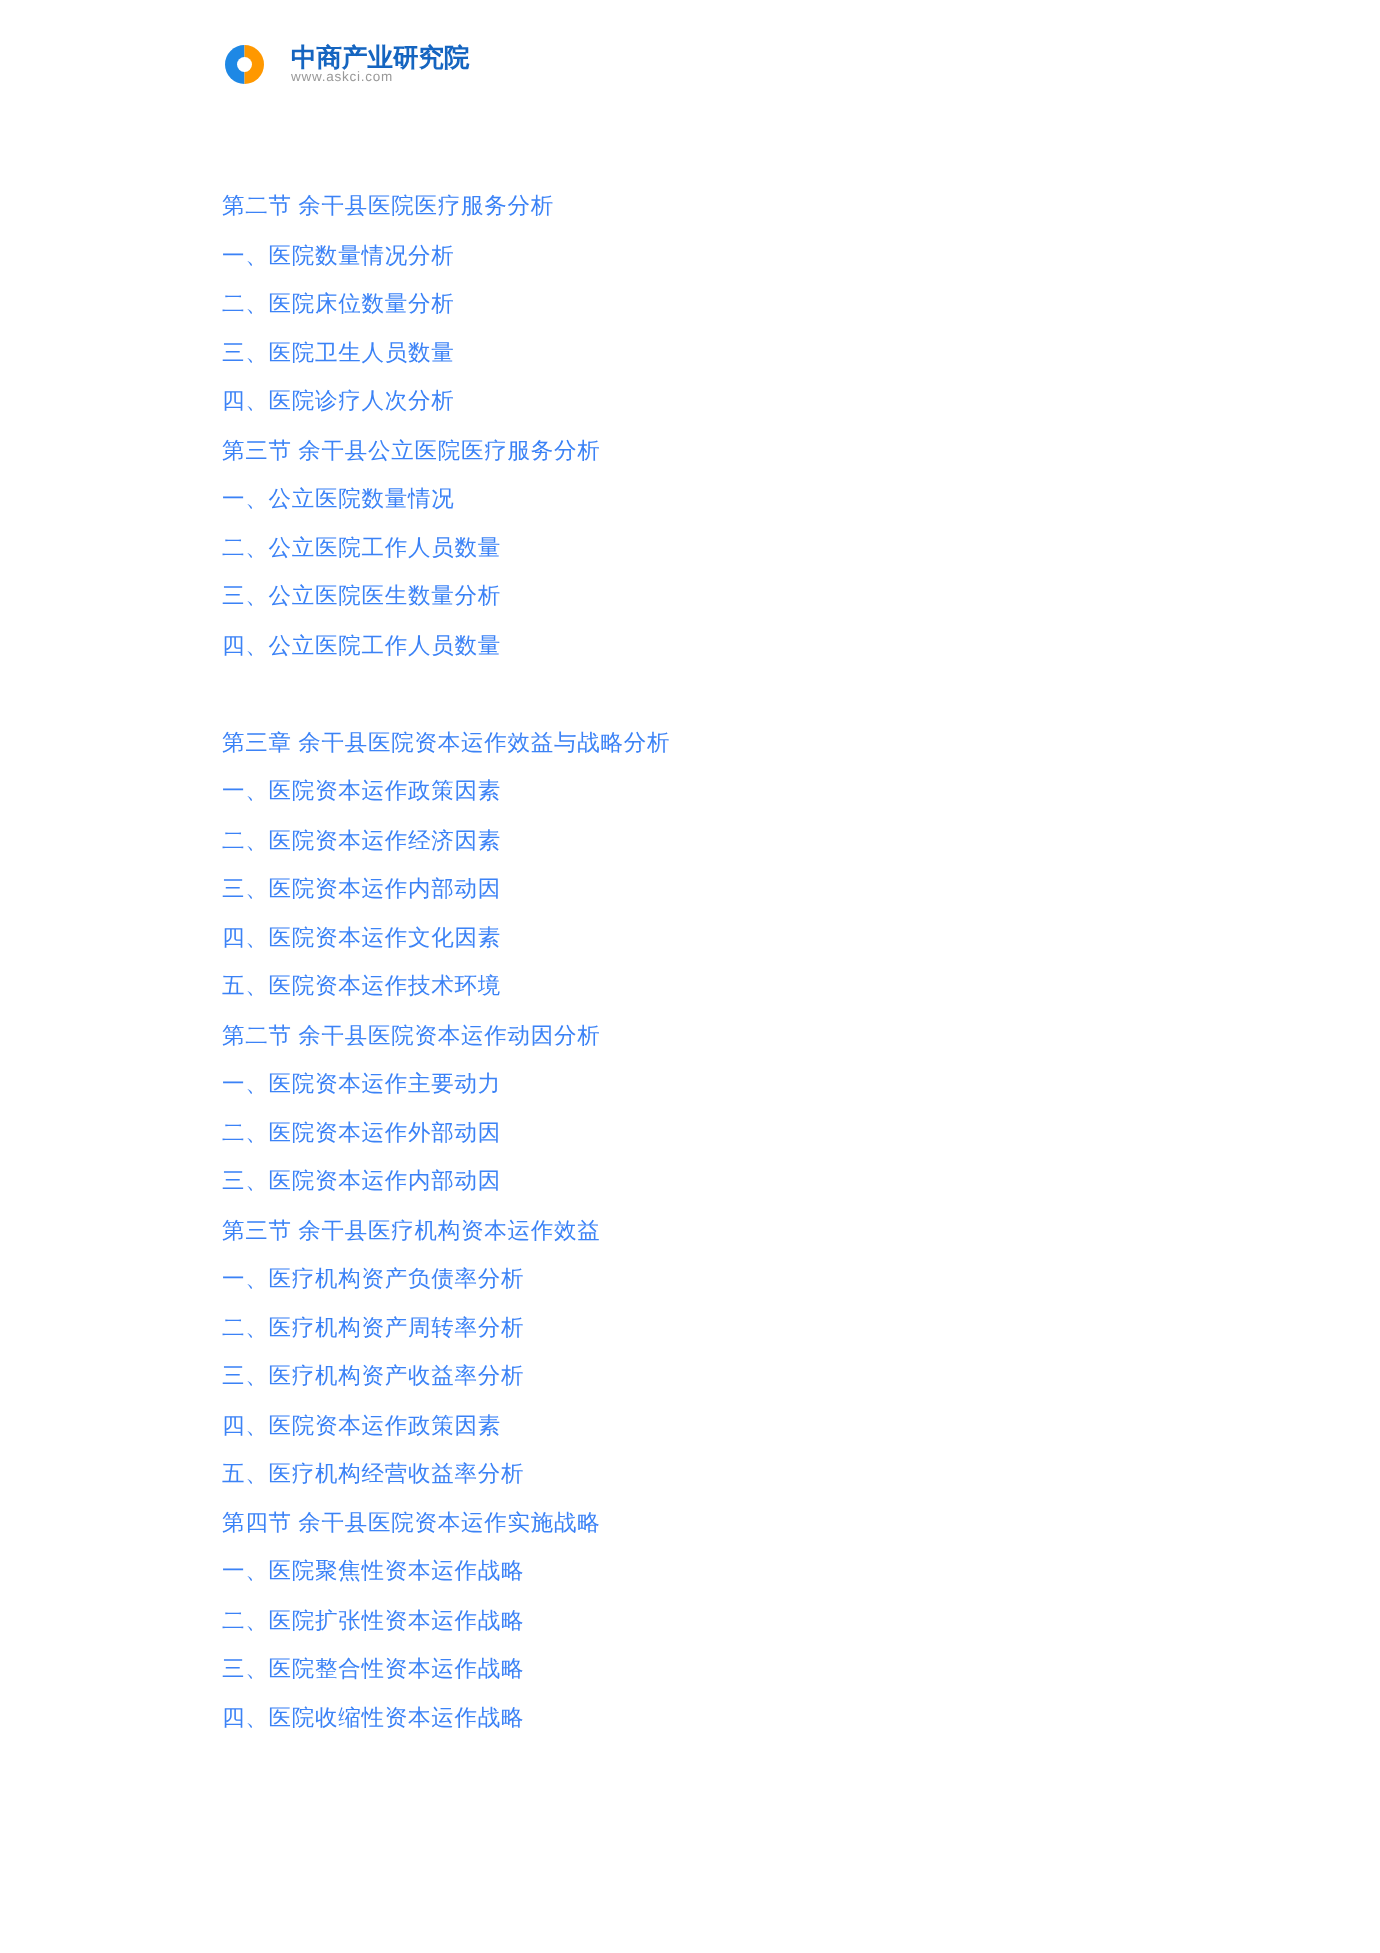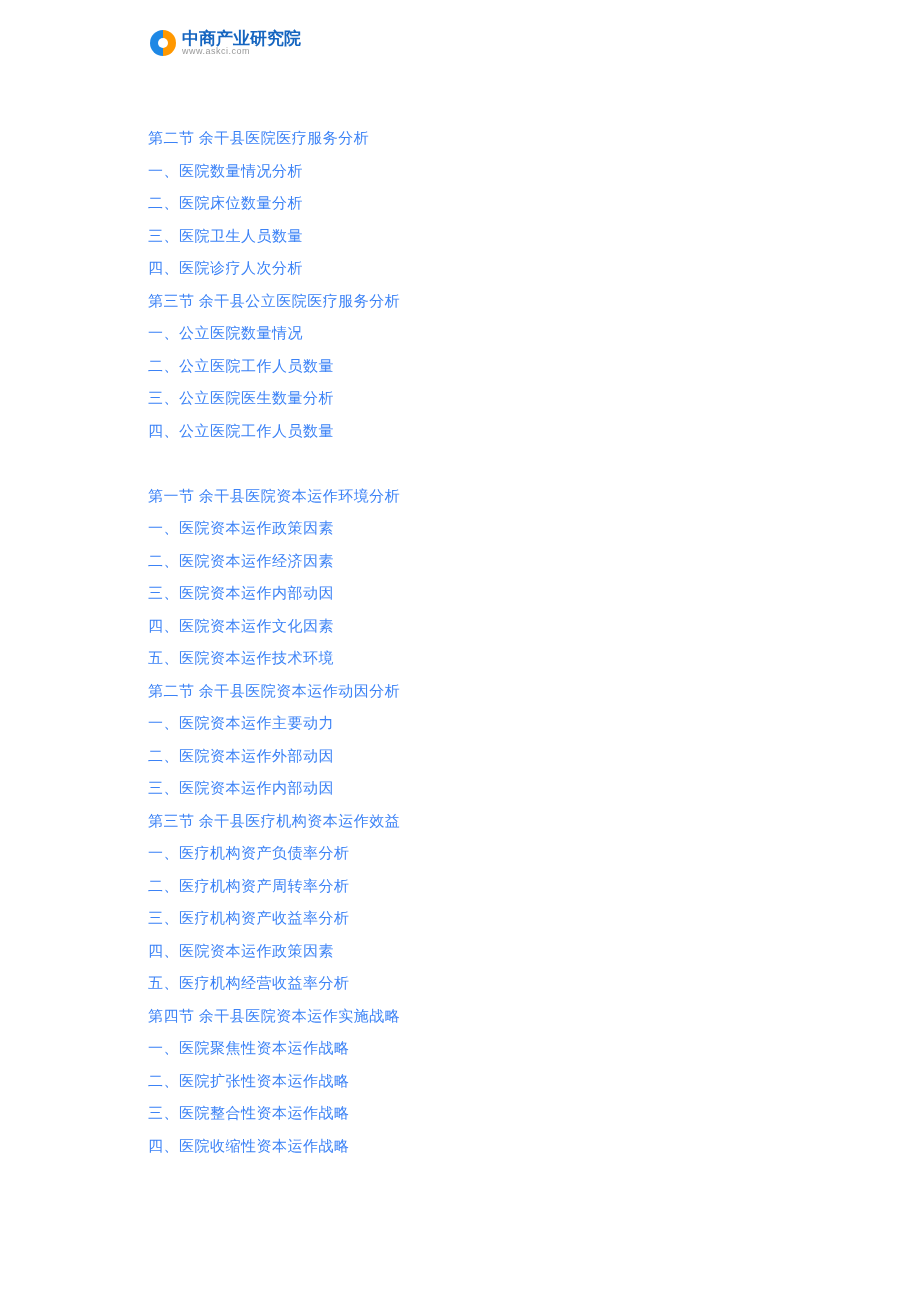--- a/index.html
+++ b/index.html
@@ -13,21 +13,21 @@
       background: #ffffff;
       font-family: "SimSun", "宋体", serif;
       position: relative;
     }
     .logo-container {
       position: absolute;
       top: 28px;
       left: 148px;
       display: flex;
       align-items: center;
-      gap: 4px;
+      gap: 16px;
       justify-content: space-between;
     }
     .logo-icon {
       width: 30px;
       height: 30px;
       position: relative;
     }
     .logo-text-group {
       display: flex;
       flex-direction: column;
@@ -86,21 +86,21 @@
   <div class="toc-line">三、医院卫生人员数量</div>
   <div class="toc-line">四、医院诊疗人次分析</div>
   <div class="toc-line">第三节 余干县公立医院医疗服务分析</div>
   <div class="toc-line">一、公立医院数量情况</div>
   <div class="toc-line">二、公立医院工作人员数量</div>
   <div class="toc-line">三、公立医院医生数量分析</div>
   <div class="toc-line">四、公立医院工作人员数量</div>
 
   <div class="section-gap"></div>
 
-  <div class="toc-line">第一节 余干县医院资本运作环境分析</div>
+  <div class="toc-line">第三章 余干县医院资本运作效益与战略分析</div>
   <div class="toc-line">一、医院资本运作政策因素</div>
   <div class="toc-line">二、医院资本运作经济因素</div>
   <div class="toc-line">三、医院资本运作内部动因</div>
   <div class="toc-line">四、医院资本运作文化因素</div>
   <div class="toc-line">五、医院资本运作技术环境</div>
   <div class="toc-line">第二节 余干县医院资本运作动因分析</div>
   <div class="toc-line">一、医院资本运作主要动力</div>
   <div class="toc-line">二、医院资本运作外部动因</div>
   <div class="toc-line">三、医院资本运作内部动因</div>
   <div class="toc-line">第三节 余干县医疗机构资本运作效益</div>

